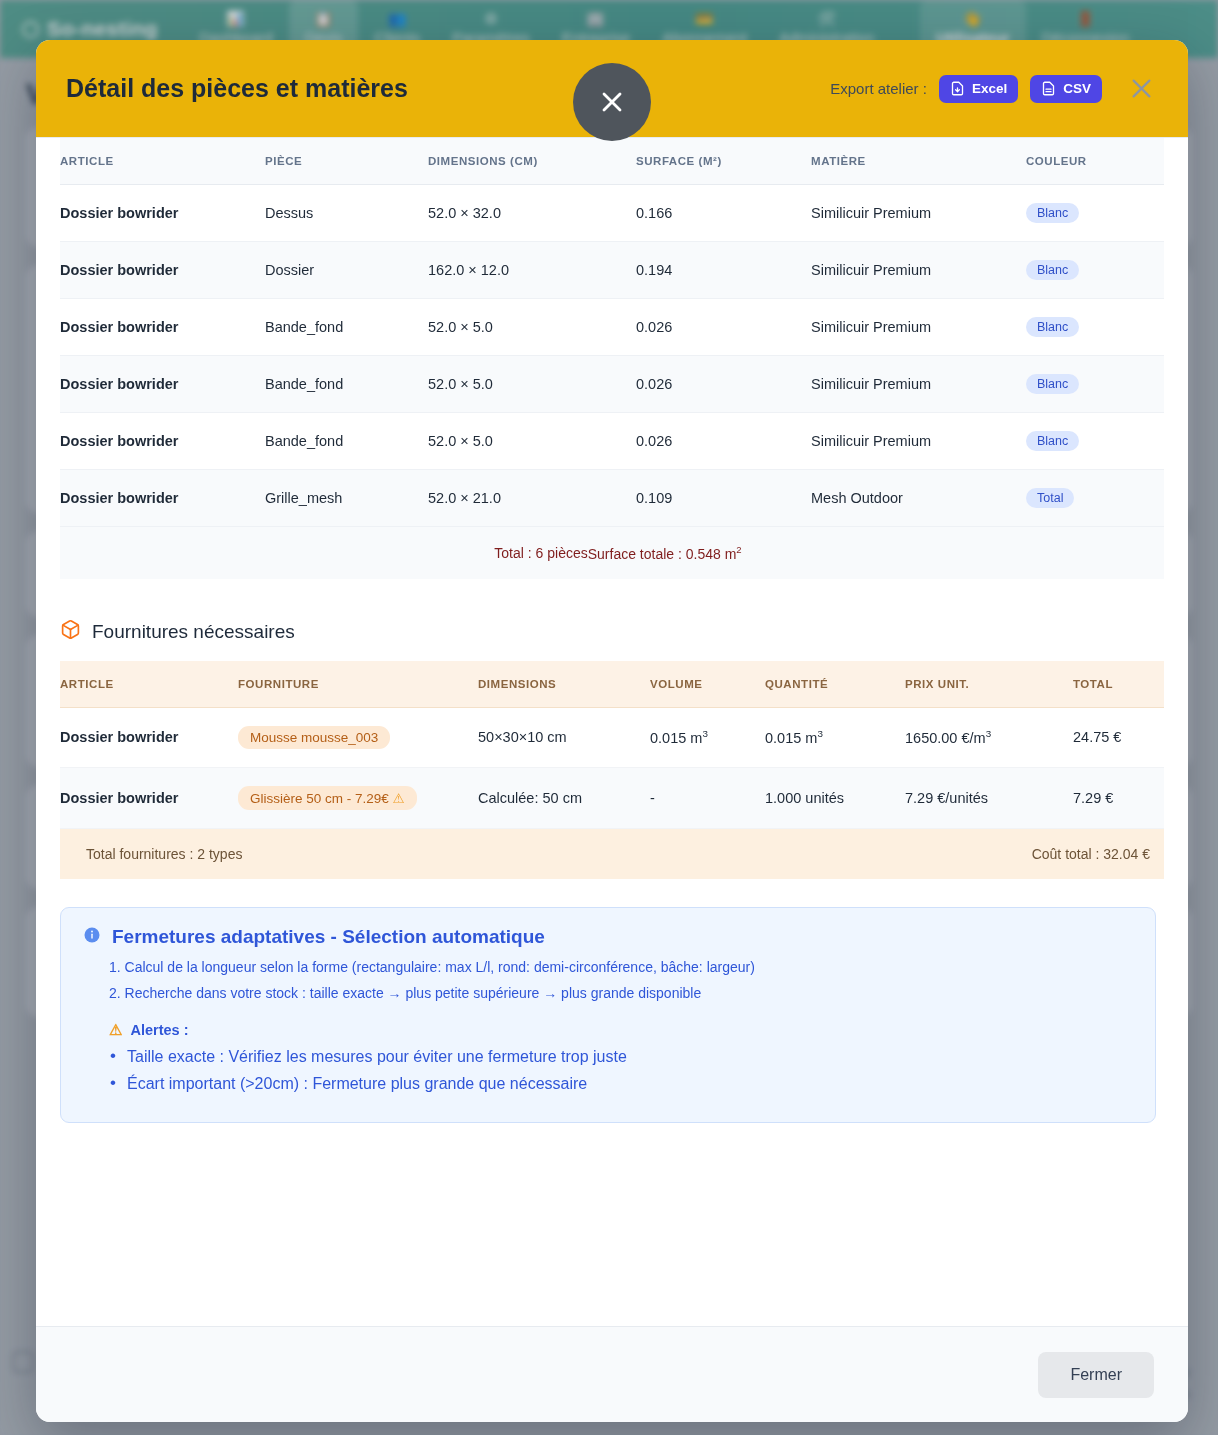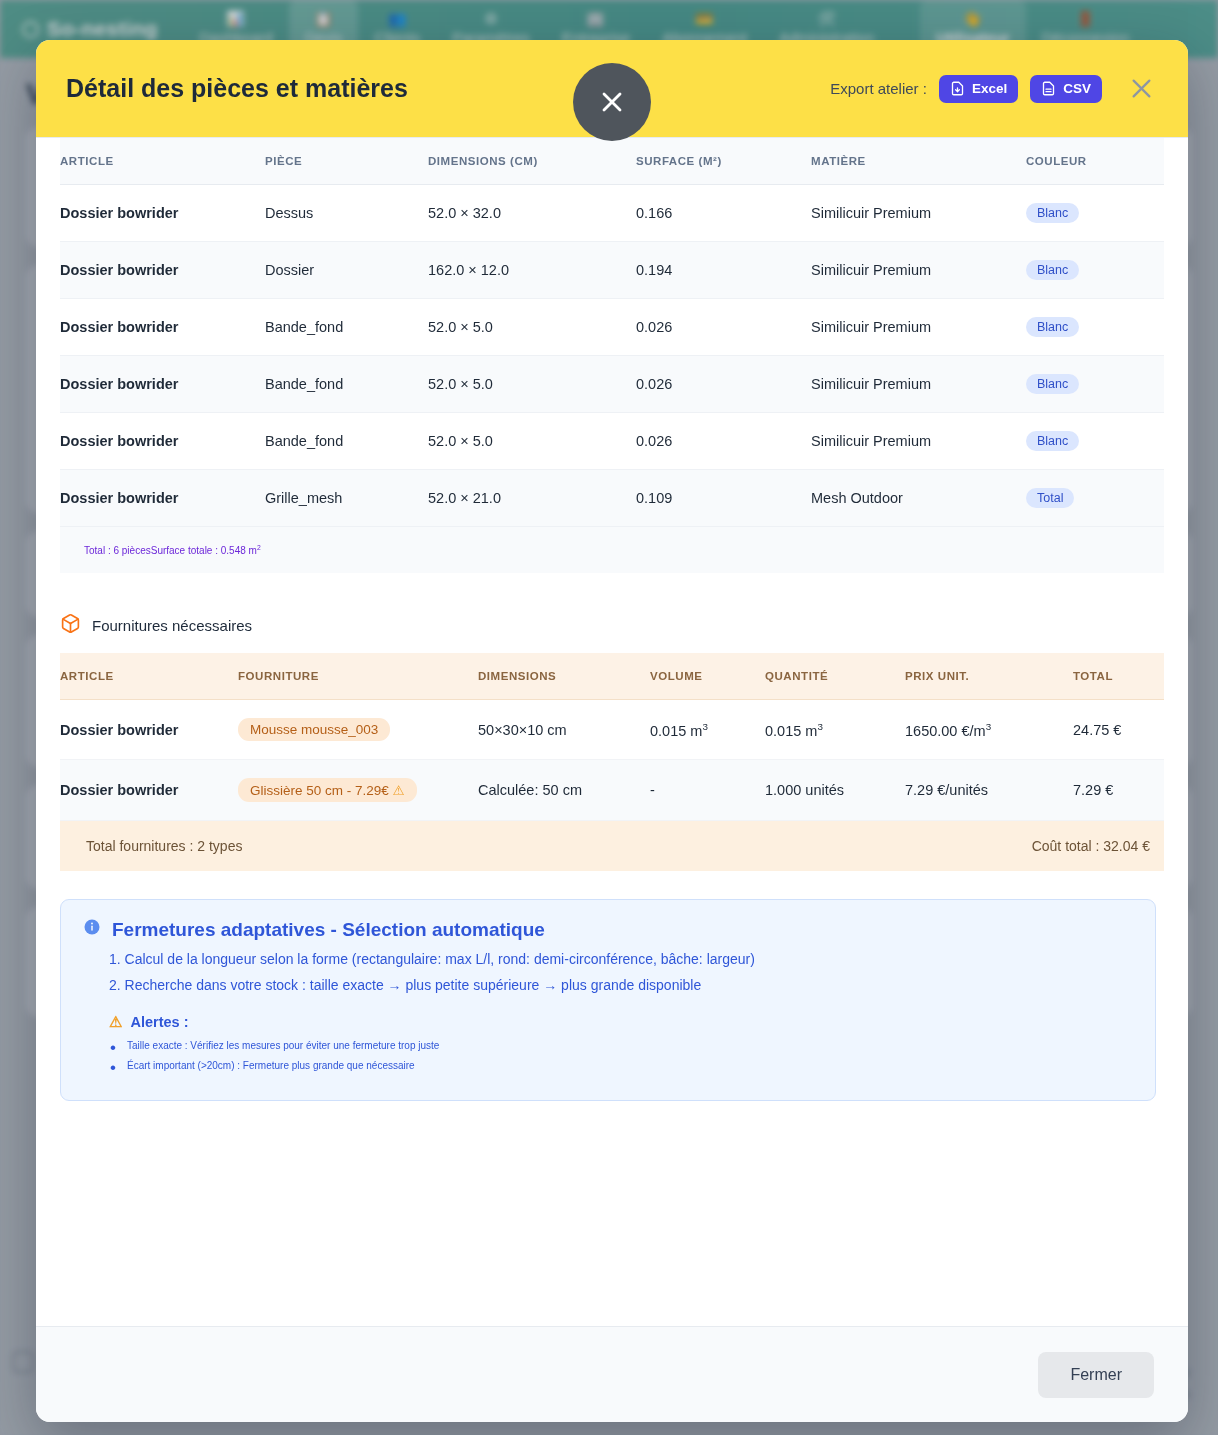--- a/index.html
+++ b/index.html
@@ -60,21 +60,21 @@
 
   
   #modal {
     position: absolute; left: 36px; top: 40px;
     width: 1152px; height: 1382px;
     background: #ffffff; border-radius: 14px;
     box-shadow: 0 20px 60px rgba(15,23,42,.32);
     display: flex; flex-direction: column; overflow: hidden;
   }
   #modal-header {
-    height: 98px; background: #fde047; border-bottom: 1px solid #e7ebf0;
+    height: 98px; background: #eab308; border-bottom: 1px solid #e7ebf0;
     display: flex; align-items: center; padding: 0 30px; flex: 0 0 auto;
     position: relative;
   }
   #modal-title { font-size: 25px; font-weight: bold; color: #1e2a3a; }
   #header-right { margin-left: auto; display: flex; align-items: center; gap: 12px; }
   #export-label { font-size: 15px; color: #3f4a59; }
   .exp-btn {
     background: #4f46e5; color: #fff; border: none; border-radius: 7px;
     height: 28px; padding: 0 11px; display: inline-flex; align-items: center; gap: 7px;
     font-size: 13.5px; font-weight: bold; font-family: "Liberation Sans", sans-serif;
@@ -103,29 +103,29 @@
   }
   .tbl td { font-size: 14.5px; color: #1f2a38; padding: 18px 0; border-bottom: 1px solid #eef1f5; }
   .tbl tbody tr:nth-child(even) { background: #f8fafc; }
   .tbl td.bold { font-weight: bold; }
   .pill-blue {
     display: inline-block; background: #dbe6fe; color: #3050c8;
     border-radius: 11px; padding: 3px 11px; font-size: 12.5px;
   }
   .totals-row {
     width: 1104px; margin: 0 24px; background: #f8fafc;
-    display: flex; justify-content: flex-start; align-items: center;
-    padding: 17px 0; font-size: 10px; color: #6d28d9;
+    display: flex; justify-content: center; align-items: center;
+    padding: 17px 0; font-size: 14px; color: #7f1d1d;
   }
   sup { font-size: .68em; }
 
   
   #four-head {
     display: flex; align-items: center; gap: 11px;
-    margin: 40px 0 16px 24px; font-size: 15px; color: #1e2a3a;
+    margin: 40px 0 16px 24px; font-size: 19px; color: #1e2a3a;
   }
   .tbl-orange th { background: #fdf2e6; color: #8a6540; border-bottom: 1px solid #f4e0c8; }
   .tbl-orange td { border-bottom: 1px solid #f1f3f6; }
   .tbl-orange tbody tr { background: #fff; }
   .pill-orange {
     display: inline-block; background: #fde9d4; color: #b45f17;
     border-radius: 11px; padding: 4px 12px; font-size: 13.5px;
   }
   .totals-orange {
     width: 1104px; margin: 0 24px; background: #fdf0e0;
@@ -138,21 +138,21 @@
 
   
   #info-panel {
     margin: 28px 24px 0 24px; background: #eff6ff; border: 1px solid #cfe0fb;
     border-radius: 9px; padding: 18px 22px 20px 22px; color: #2f56d8;
   }
   #info-title-row { display: flex; align-items: center; gap: 11px; font-size: 19px; font-weight: bold; }
   #info-method { font-size: 15px; font-weight: bold; margin: 10px 0 10px 26px; }
   .info-step { font-size: 14px; margin: 10px 0 9px 26px; }
   #alert-row { display: flex; align-items: center; gap: 8px; font-size: 14.5px; font-weight: bold; margin: 20px 0 9px 26px; }
-  .alert-li { font-size: 10px; margin: 0 0 9px 44px; position: relative; }
+  .alert-li { font-size: 16px; margin: 0 0 9px 44px; position: relative; }
   .alert-li::before {
     content: "•"; position: absolute; left: -17px; top: -2px; font-size: 17px;
   }
 
   #modal-footer {
     flex: 0 0 auto; height: 96px; background: #f8fafc;
     border-top: 1px solid #e7ebf0; display: flex; align-items: center;
     justify-content: flex-end; padding: 0 34px;
   }
   #fermer-btn {

